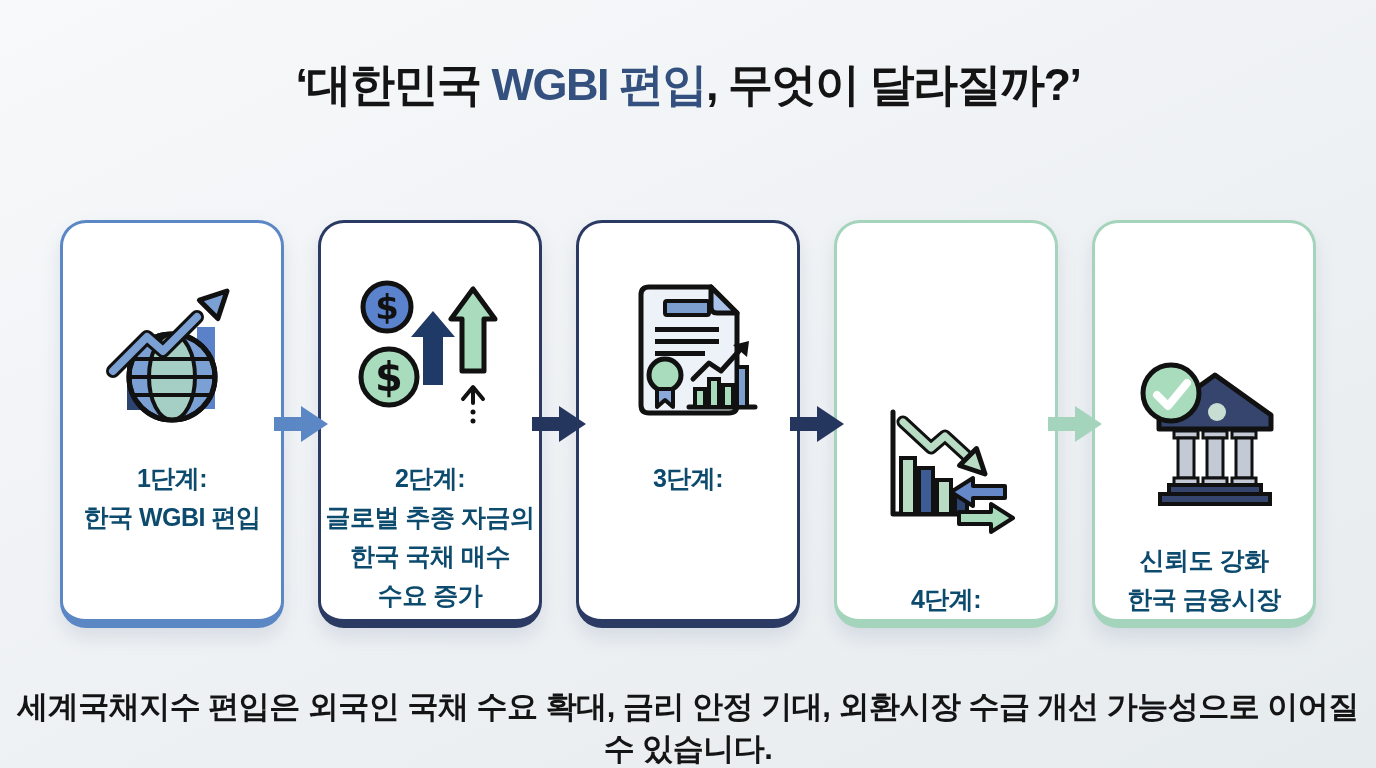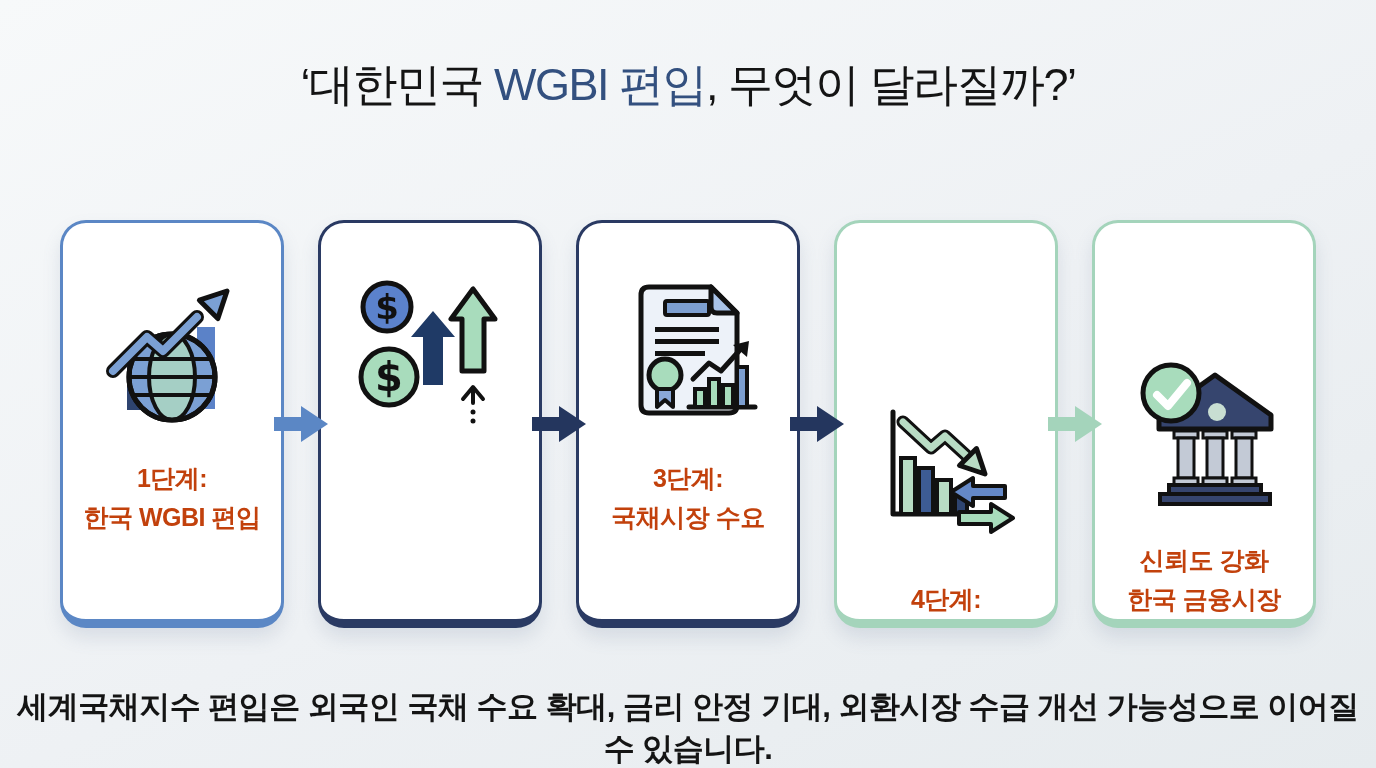--- a/index.html
+++ b/index.html
@@ -6,21 +6,21 @@
   html, body { width: 1376px; height: 768px; overflow: hidden; }
   body {
     font-family: "Liberation Sans", "DejaVu Sans", sans-serif;
     background: linear-gradient(155deg, #f7f9fa 0%, #eef1f4 55%, #e6ebee 100%);
     color: #141414;
   }
   .title {
     padding-top: 60px;
     text-align: center;
     font-size: 45px;
-    font-weight: 400;
+    font-weight: 700;
     letter-spacing: -1.5px;
     color: #141414;
     line-height: 1.1;
   }
   .title .hl { color: #33507f; }
   .flow {
     margin-top: 110px;
     display: flex;
     justify-content: center;
     align-items: center;
@@ -43,21 +43,21 @@
   .card.border-blue { border-color: #5b87c5; }
   .card.border-navy { border-color: #2a3a63; }
   .card.border-mint { border-color: #a4d4bb; justify-content: flex-end; }
   .card .icon { width: 150px; height: 150px; }
   .card .stage-text {
     margin-top: 34px;
     text-align: center;
     font-size: 25px;
     font-weight: 700;
     line-height: 1.56;
-    color: #c2410c;
+    color: #0c4a6e;
     letter-spacing: -0.5px;
   }
   .connector {
     width: 34px;
     display: flex;
     justify-content: center;
     align-items: center;
     position: relative;
     z-index: 2;
   }
@@ -123,20 +123,26 @@
       <text x="32" y="44" font-size="34" font-weight="bold" fill="#111" text-anchor="middle" font-family="DejaVu Sans, sans-serif">$</text>
       <circle cx="34" cy="102" r="28" fill="#a8dcbc" stroke="#111" stroke-width="5"></circle>
       <text x="34" y="116" font-size="40" font-weight="bold" fill="#111" text-anchor="middle" font-family="DejaVu Sans, sans-serif">$</text>
       <polygon points="78,36 56,62 68,62 68,110 88,110 88,62 100,62" fill="#1f3a66"></polygon>
       <polygon points="118,14 96,44 107,44 107,96 129,96 129,44 140,44" fill="#a8dcbc" stroke="#111" stroke-width="5" stroke-linejoin="round"></polygon>
       <path d="M108 124 L118 112 L128 124" fill="none" stroke="#111" stroke-width="4" stroke-linecap="round" stroke-linejoin="round"></path>
       <line x1="118" y1="114" x2="118" y2="128" stroke="#111" stroke-width="4" stroke-linecap="round"></line>
       <circle cx="118" cy="137" r="2.5" fill="#111"></circle>
       <circle cx="118" cy="146" r="2.5" fill="#111"></circle>
     </svg>
+    <div class="stage-text">
+      <div>2단계:</div>
+      <div>글로벌 추종 자금의</div>
+      <div>한국 국채 매수</div>
+      <div>수요 증가</div>
+    </div>
   </div>
 
   <div class="connector">
     <svg viewBox="0 0 54 40">
       <polygon class="fill-navy" points="0,13 27,13 27,2 54,20 27,38 27,27 0,27"></polygon>
     </svg>
   </div>
 
   <div class="card border-navy">
     <svg class="icon" viewBox="0 0 150 150">
@@ -151,21 +157,20 @@
       <line x1="76" y1="132" x2="142" y2="132" stroke="#111" stroke-width="5" stroke-linecap="round"></line>
       <rect x="82" y="114" width="10" height="18" fill="#a8dcbc" stroke="#111" stroke-width="4"></rect>
       <rect x="96" y="104" width="10" height="28" fill="#a8dcbc" stroke="#111" stroke-width="4"></rect>
       <rect x="110" y="110" width="10" height="22" fill="#a8dcbc" stroke="#111" stroke-width="4"></rect>
       <rect x="124" y="92" width="10" height="40" fill="#7d9fd0" stroke="#111" stroke-width="4"></rect>
       <path d="M80 104 L96 88 L108 96 L126 76" fill="none" stroke="#111" stroke-width="5" stroke-linecap="round" stroke-linejoin="round"></path>
       <polygon points="136,66 134,82 120,70" fill="#111"></polygon>
     </svg>
     <div class="stage-text">
       <div>3단계:</div>
-      <div>국채시장 수요</div>
     </div>
   </div>
 
   <div class="connector">
     <svg viewBox="0 0 54 40">
       <polygon class="fill-navy" points="0,13 27,13 27,2 54,20 27,38 27,27 0,27"></polygon>
     </svg>
   </div>
 
   <div class="card border-mint">

